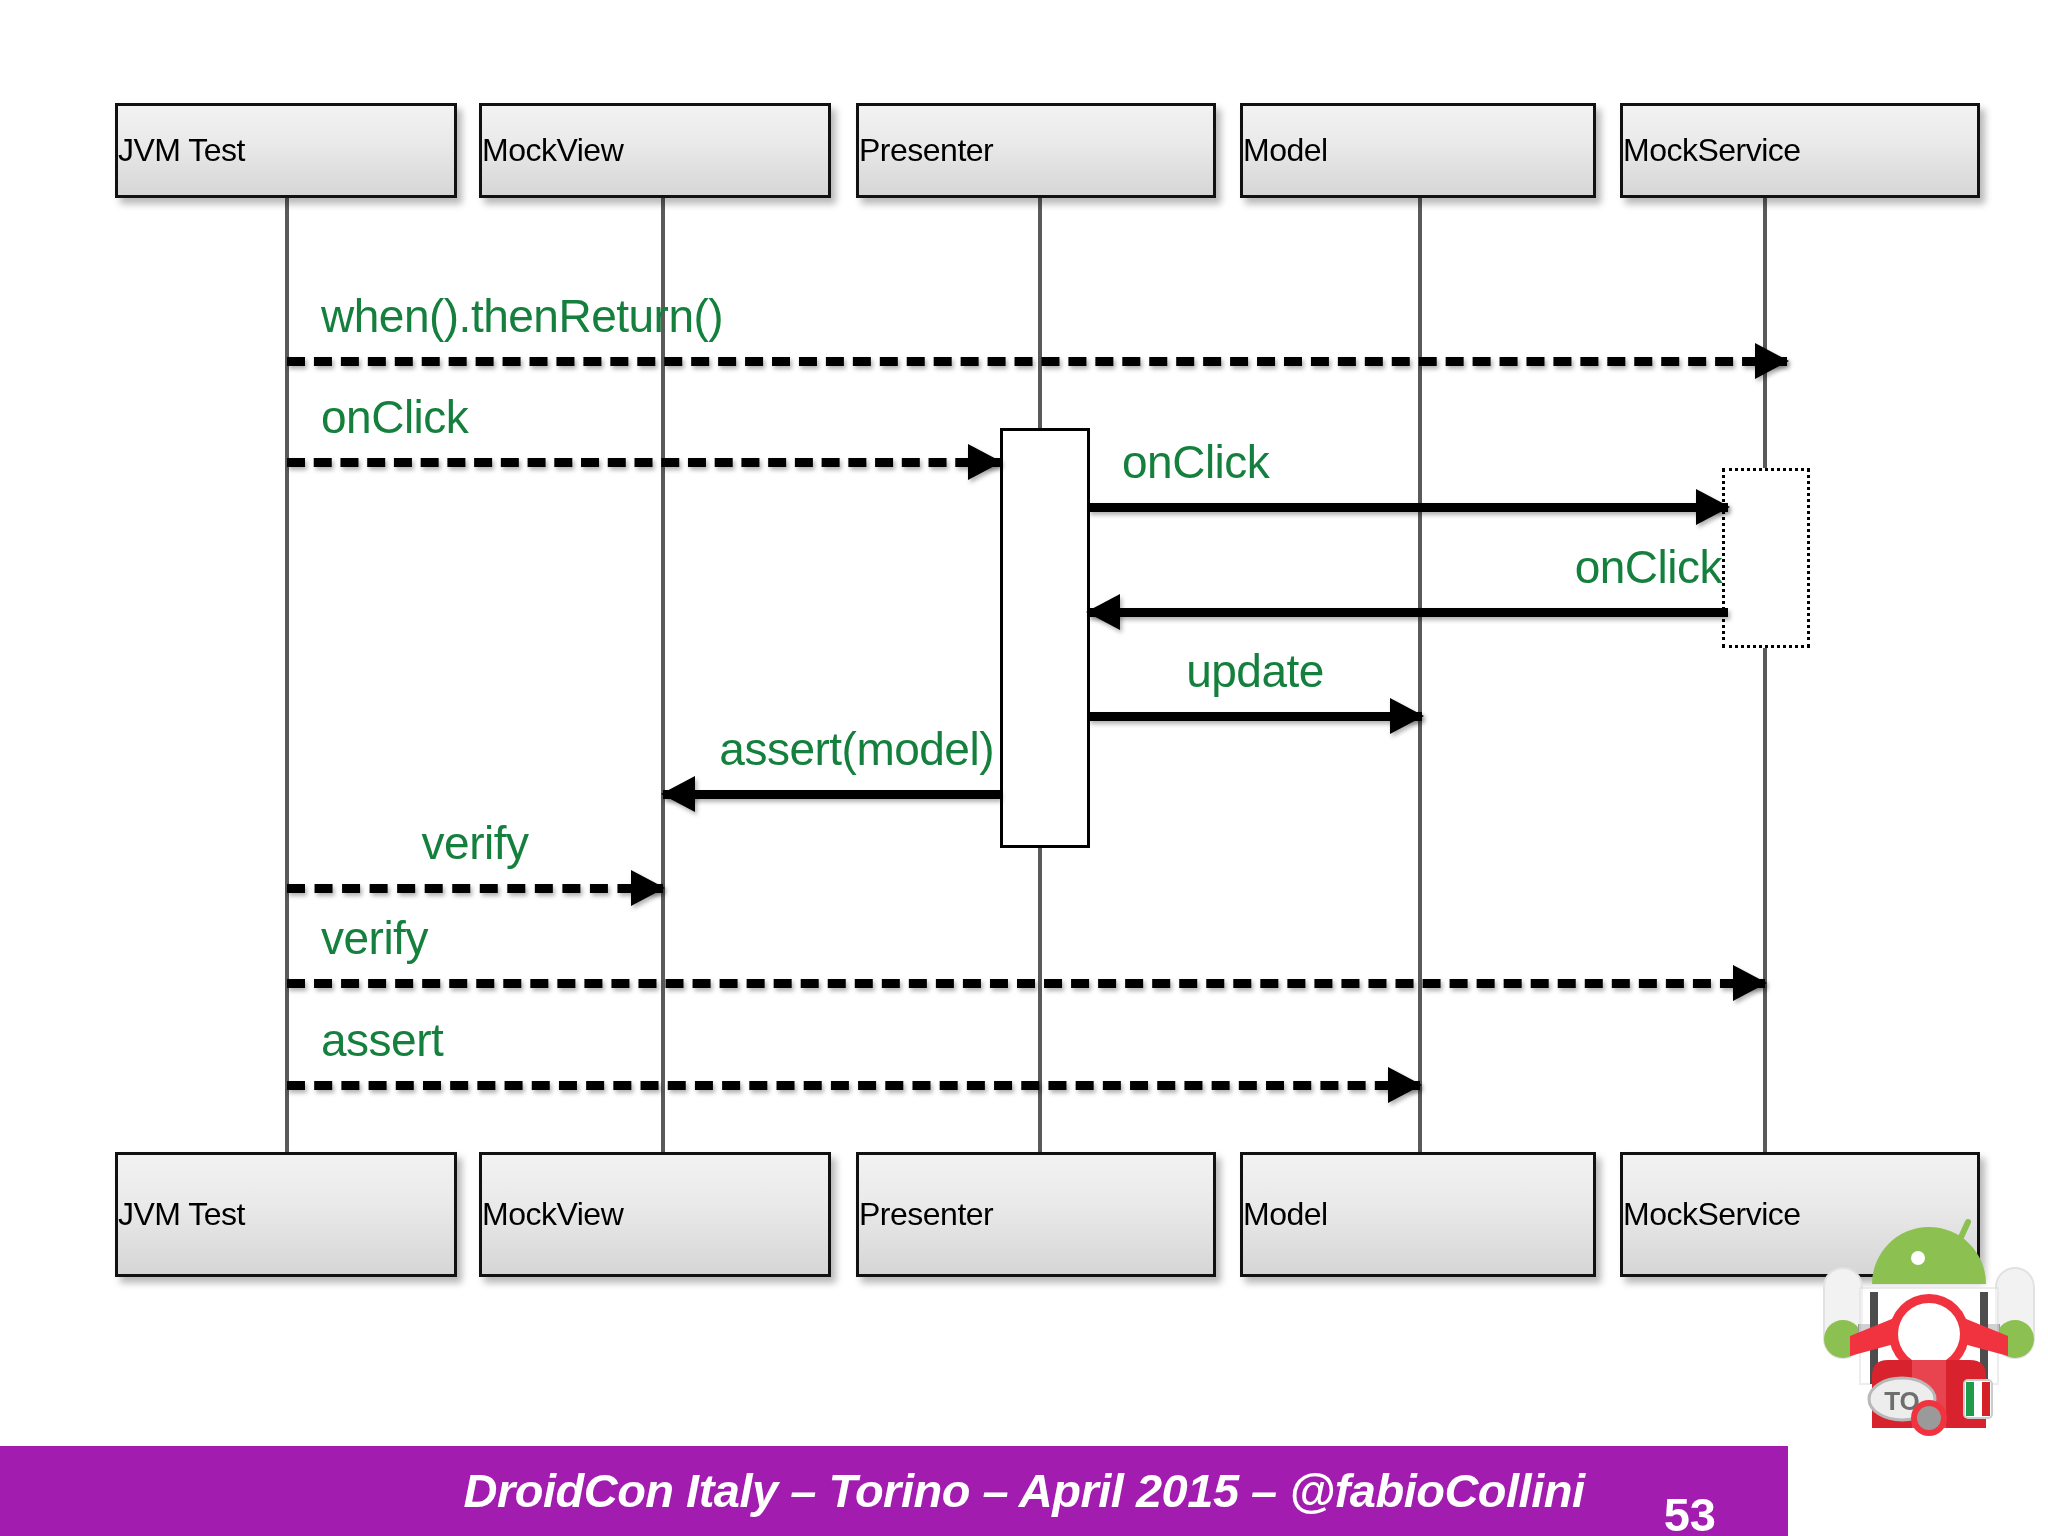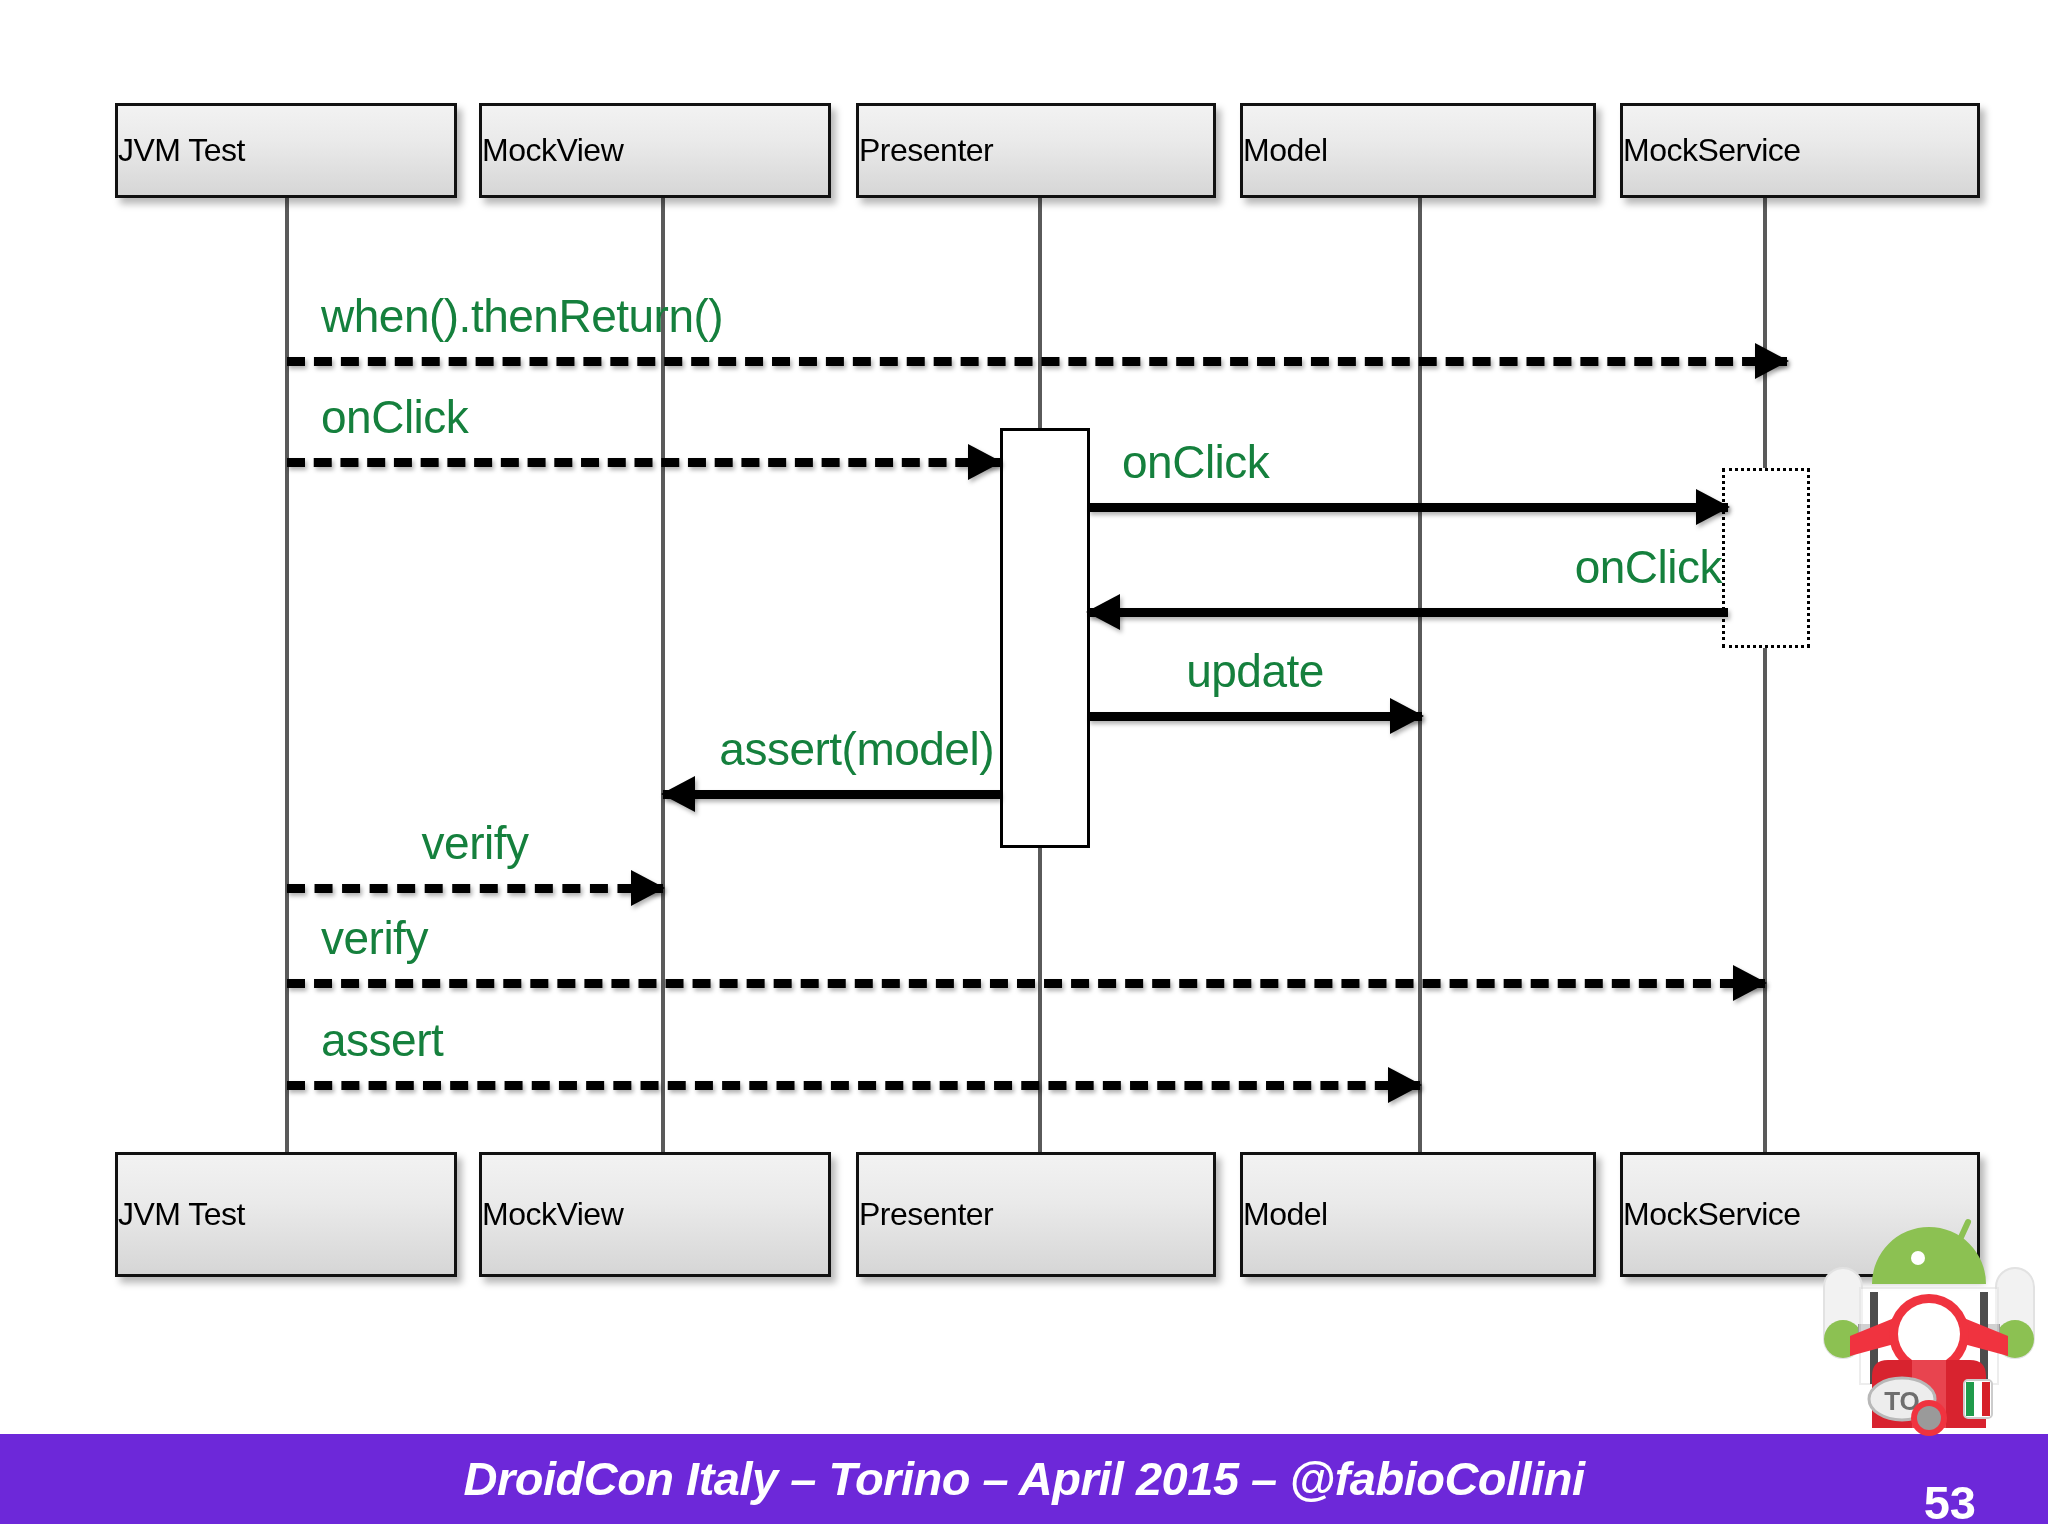--- a/index.html
+++ b/index.html
@@ -96,24 +96,24 @@
     letter-spacing: -0.5px;
   }
   .msg .label.center { left: 50%; transform: translateX(-50%); margin-top: 10px; }
   .msg .label.lead   { left: 34px; }
   .msg .label.trail  { right: 6px; }
 
   
   #footer {
     position: absolute;
     left: 0;
-    bottom: 12px;
-    width: 2048px;
+    bottom: 0;
+    width: 1788px;
     height: 90px;
-    background: #6d28d9;
+    background: #a21caf;
   }
   #footer-text {
     position: absolute;
     left: 0;
     top: 0;
     width: 2048px;
     height: 90px;
     line-height: 90px;
     text-align: center;
     color: #ffffff;

